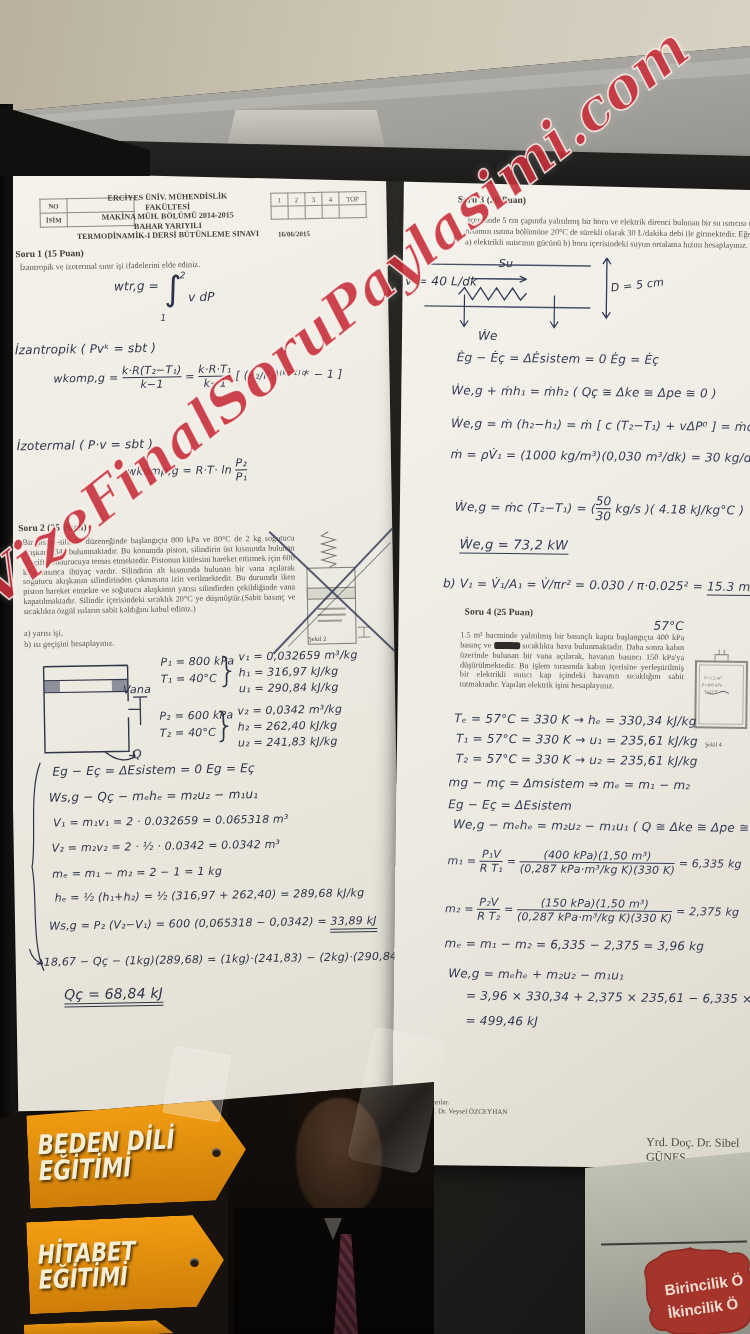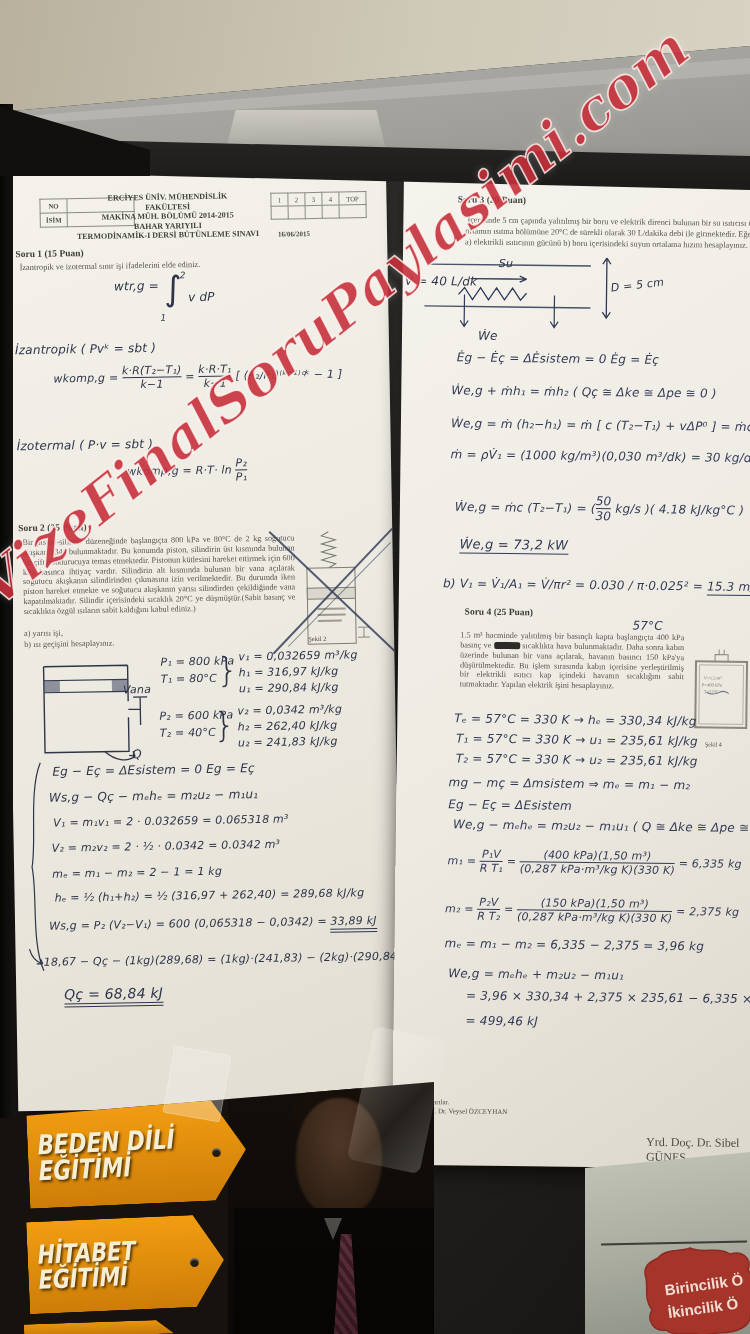--- a/index.html
+++ b/index.html
@@ -155,21 +155,21 @@
     <rect x="50" y="86" width="28" height="2" fill="#9c9a92"></rect>
     <rect x="50" y="92" width="24" height="2" fill="#9c9a92"></rect>
     <path d="M90,100 h12 M96,100 v10 m-6,0 h12" fill="none" stroke="#8a8982" stroke-width="1"></path>
     <line x1="3" y1="3" x2="128" y2="126" stroke="#39415c" stroke-width="2" opacity=".85"></line>
     <line x1="126" y1="2" x2="5" y2="125" stroke="#39415c" stroke-width="2" opacity=".85"></line>
     <line x1="20" y1="118" x2="124" y2="16" stroke="#39415c" stroke-width="1" opacity=".6"></line>
   </svg>
   <span class="abs pt" style="left:298px;top:479px;font-size:6.5px">Şekil 2</span>
 
   <span class="abs hw" style="left:150px;top:497px">P₁ = 800 kPa</span>
-  <span class="abs hw" style="left:150px;top:514px">T₁ = 80°C</span>
+  <span class="abs hw" style="left:150px;top:514px">T₁ = 40°C</span>
   <span class="abs hw brace" style="left:206px;top:492px;font-size:34px">}</span>
   <span class="abs hw" style="left:228px;top:493px">v₁ = 0,032659  m³/kg</span>
   <span class="abs hw" style="left:228px;top:509px">h₁ = 316,97  kJ/kg</span>
   <span class="abs hw" style="left:228px;top:525px">u₁ = 290,84  kJ/kg</span>
 
   <span class="abs hw" style="left:148px;top:551px">P₂ = 600 kPa</span>
   <span class="abs hw" style="left:148px;top:568px">T₂ = 40°C</span>
   <span class="abs hw brace" style="left:202px;top:547px;font-size:34px">}</span>
   <span class="abs hw" style="left:226px;top:547px">v₂ = 0,0342  m³/kg</span>
   <span class="abs hw" style="left:226px;top:563px">h₂ = 262,40  kJ/kg</span>
@@ -228,21 +228,21 @@
 
   <span class="abs hw hwr sz12" style="left:55px;top:190px">Ėg − Ėç = ΔĖsistem = 0      Ėg = Ėç</span>
   <span class="abs hw hwr sz12" style="left:50px;top:223px">Ẇe,g + ṁh₁ = ṁh₂     ( Qç ≅ Δke ≅ Δpe ≅ 0 )</span>
   <span class="abs hw hwr sz12" style="left:50px;top:256px">Ẇe,g = ṁ (h₂−h₁) = ṁ [ c (T₂−T₁) + vΔP⁰ ] = ṁc</span>
   <span class="abs hw hwr sz12" style="left:50px;top:287px">ṁ = ρV̇₁ = (1000 kg/m³)(0,030 m³/dk) = 30 kg/dk</span>
   <span class="abs hw hwr sz12" style="left:55px;top:333px"><span>Ẇe,g = ṁc (T₂−T₁) = (</span><span class="frac"><span class="n">50</span><span class="d">30</span></span> <span>kg/s )( 4.18 kJ/kg°C )</span></span>
   <span class="abs hw hwr sz13 ul" style="left:60px;top:376px">Ẇe,g = 73,2 kW</span>
   <span class="abs hw hwr sz12" style="left:44px;top:416px"><span>b)  V₁ = V̇₁/A₁ = V̇/πr² = 0.030 / π·0.025² =</span> <span class="ul">15.3 m/dk</span></span>
 
   <span class="abs pt pt-title" style="left:66px;top:446px">Soru 4 (25 Puan)</span>
-  <span class="abs hw hwr sz12" style="left:234px;top:456px">57°C</span>
+  <span class="abs hw hwr sz12" style="left:255px;top:456px">57°C</span>
   <div class="abs pt para" style="left:62px;top:470px;width:224px"><span>1.5 m³ hacminde yalıtılmış bir basınçlı kapta başlangıçta 400 kPa basınç ve</span> <span class="smudge"></span> <span>sıcaklıkta hava bulunmaktadır. Daha sonra kabın üzerinde bulunan bir vana açılarak, havanın basıncı 150 kPa'ya düşürülmektedir. Bu işlem sırasında kabın içerisine yerleştirilmiş bir elektrikli ısıtıcı kap içindeki havanın sıcaklığını sabit tutmaktadır. Yapılan elektrik işini hesaplayınız.</span></div>
 
   <svg class="abs" style="left:295px;top:485px" width="57" height="90" viewBox="0 0 57 90">
     <rect x="3" y="13" width="51" height="66" fill="none" stroke="#8a887f" stroke-width="2"></rect>
     <rect x="6.5" y="16.5" width="44" height="59" fill="none" stroke="#a5a299" stroke-width=".8"></rect>
     <path d="M22,13 V6 H35 V13 M26,6 V1 M31,6 V1" fill="none" stroke="#8a887f" stroke-width="1"></path>
     <path d="M14,44 q6,3 12,0 q6,-3 10,1" fill="none" stroke="#39415c" stroke-width="1" opacity=".7"></path>
   </svg>
   <span class="abs pt" style="left:306px;top:512px;font-size:4.6px;color:#77746c">V=1.5 m³</span>
   <span class="abs pt" style="left:304px;top:519px;font-size:4.6px;color:#77746c">P=400 kPa</span>

